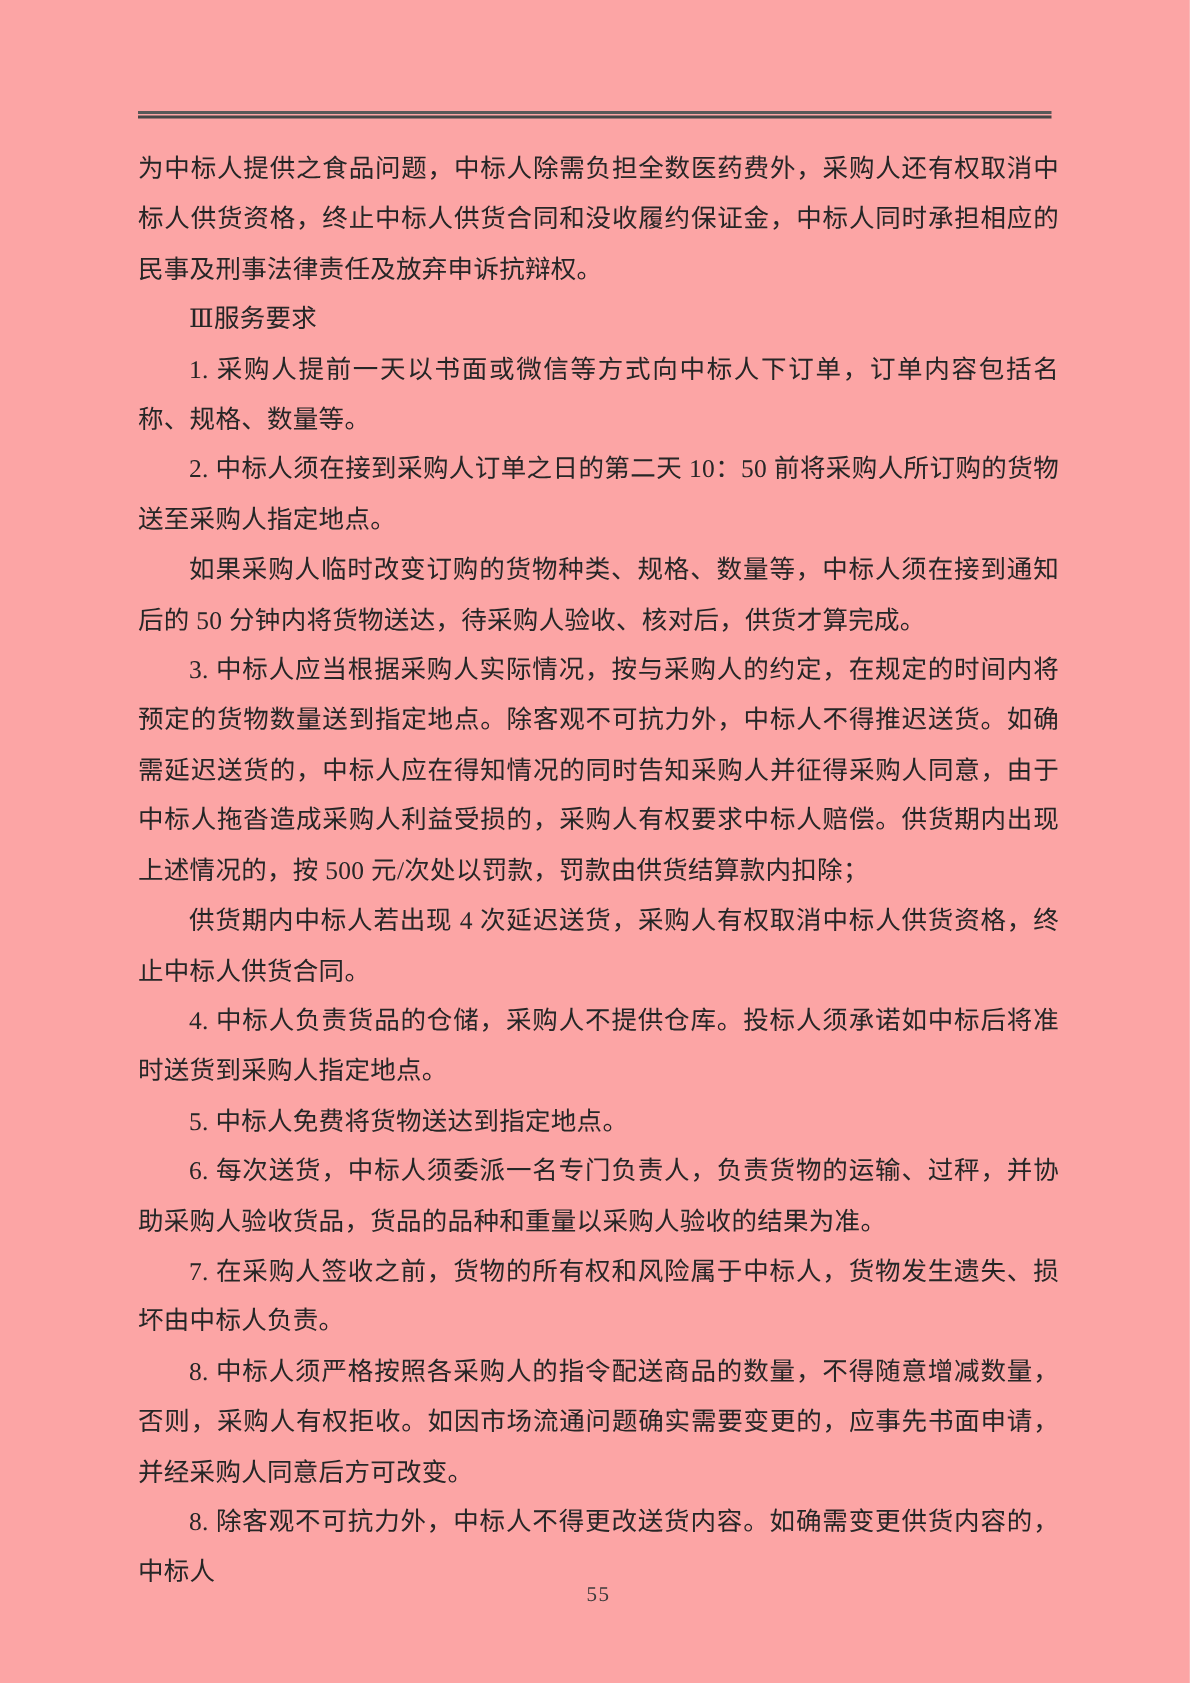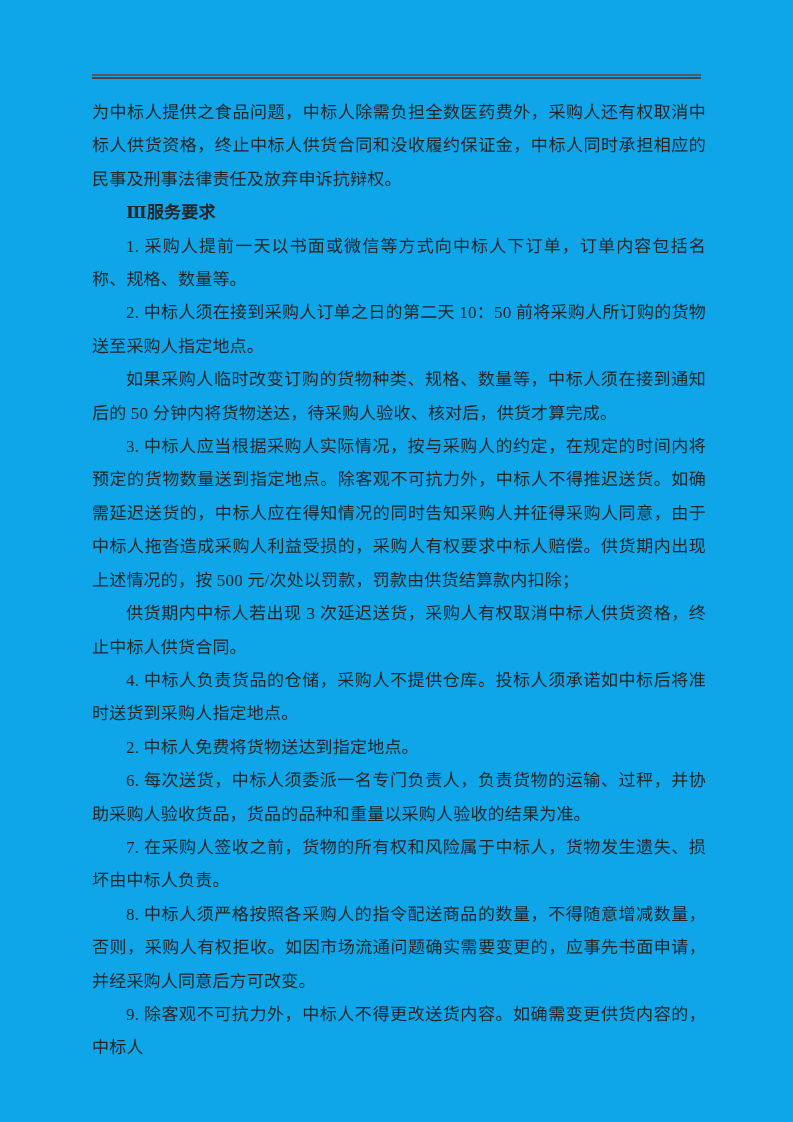--- a/index.html
+++ b/index.html
@@ -9,21 +9,21 @@
   body {
     width: 793px;
     height: 1122px;
     background: #f2f2f0;
     font-family: "Liberation Serif", "DejaVu Serif", serif;
   }
   .page {
     position: relative;
     width: 793px;
     height: 1122px;
-    background: #0ea5e9;
+    background: #fca5a5;
     overflow: hidden;
     color: #262626;
   }
   .header-rule {
     position: absolute;
     left: 92px;
     top: 74px;
     width: 609px;
     height: 1px;
     border-top: 2px solid #585858;
@@ -42,21 +42,21 @@
   }
   .content p {
     margin: 0;
     padding: 0;
     text-indent: 2em;
   }
   .content p.continuation {
     text-indent: 0;
   }
   .content p.heading {
-    font-weight: bold;
+    font-weight: normal;
     text-indent: 2em;
   }
   .page-number {
     position: absolute;
     left: 92px;
     top: 1056px;
     width: 614px;
     text-align: center;
     font-size: 14px;
     color: #3a3a3a;
@@ -71,23 +71,24 @@
   <div class="header-rule"></div>
 
   <div class="content">
 
   <p class="continuation">为中标人提供之食品问题，中标人除需负担全数医药费外，采购人还有权取消中标人供货资格，终止中标人供货合同和没收履约保证金，中标人同时承担相应的民事及刑事法律责任及放弃申诉抗辩权。</p>
       <p class="heading">Ⅲ服务要求</p>
       <p class="indent">1. 采购人提前一天以书面或微信等方式向中标人下订单，订单内容包括名称、规格、数量等。</p>
       <p class="indent">2. 中标人须在接到采购人订单之日的第二天 10：50 前将采购人所订购的货物送至采购人指定地点。</p>
       <p class="indent">如果采购人临时改变订购的货物种类、规格、数量等，中标人须在接到通知后的 50 分钟内将货物送达，待采购人验收、核对后，供货才算完成。</p>
       <p class="indent">3. 中标人应当根据采购人实际情况，按与采购人的约定，在规定的时间内将预定的货物数量送到指定地点。除客观不可抗力外，中标人不得推迟送货。如确需延迟送货的，中标人应在得知情况的同时告知采购人并征得采购人同意，由于中标人拖沓造成采购人利益受损的，采购人有权要求中标人赔偿。供货期内出现上述情况的，按 500 元/次处以罚款，罚款由供货结算款内扣除；</p>
-      <p class="indent">供货期内中标人若出现 3 次延迟送货，采购人有权取消中标人供货资格，终止中标人供货合同。</p>
+      <p class="indent">供货期内中标人若出现 4 次延迟送货，采购人有权取消中标人供货资格，终止中标人供货合同。</p>
       <p class="indent">4. 中标人负责货品的仓储，采购人不提供仓库。投标人须承诺如中标后将准时送货到采购人指定地点。</p>
-      <p class="indent">2. 中标人免费将货物送达到指定地点。</p>
+      <p class="indent">5. 中标人免费将货物送达到指定地点。</p>
       <p class="indent">6. 每次送货，中标人须委派一名专门负责人，负责货物的运输、过秤，并协助采购人验收货品，货品的品种和重量以采购人验收的结果为准。</p>
       <p class="indent">7. 在采购人签收之前，货物的所有权和风险属于中标人，货物发生遗失、损坏由中标人负责。</p>
       <p class="indent">8. 中标人须严格按照各采购人的指令配送商品的数量，不得随意增减数量，否则，采购人有权拒收。如因市场流通问题确实需要变更的，应事先书面申请，并经采购人同意后方可改变。</p>
-      <p class="indent">9. 除客观不可抗力外，中标人不得更改送货内容。如确需变更供货内容的，中标人</p>
+      <p class="indent">8. 除客观不可抗力外，中标人不得更改送货内容。如确需变更供货内容的，中标人</p>
     </div>
 
+  <div class="page-number">55</div>
 
 </div>
 
 </body></html>

